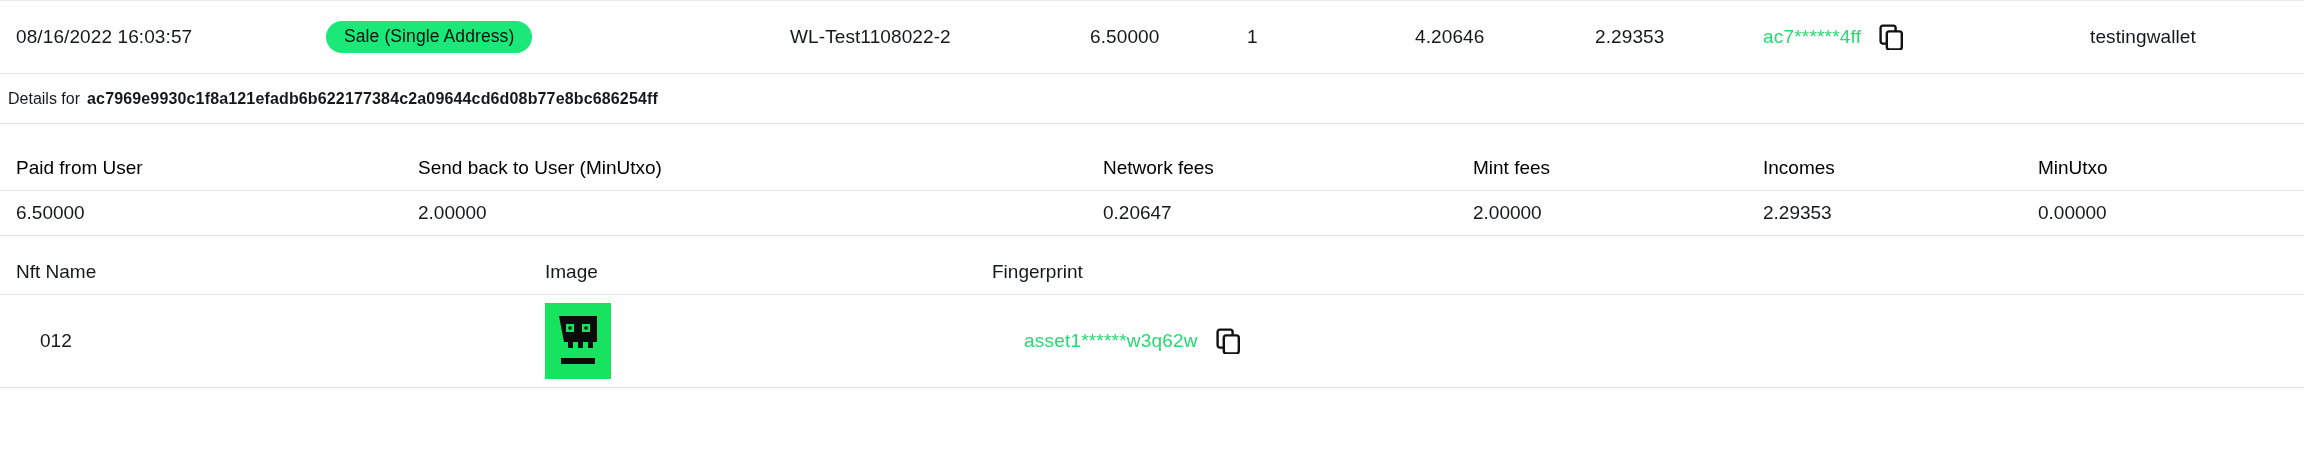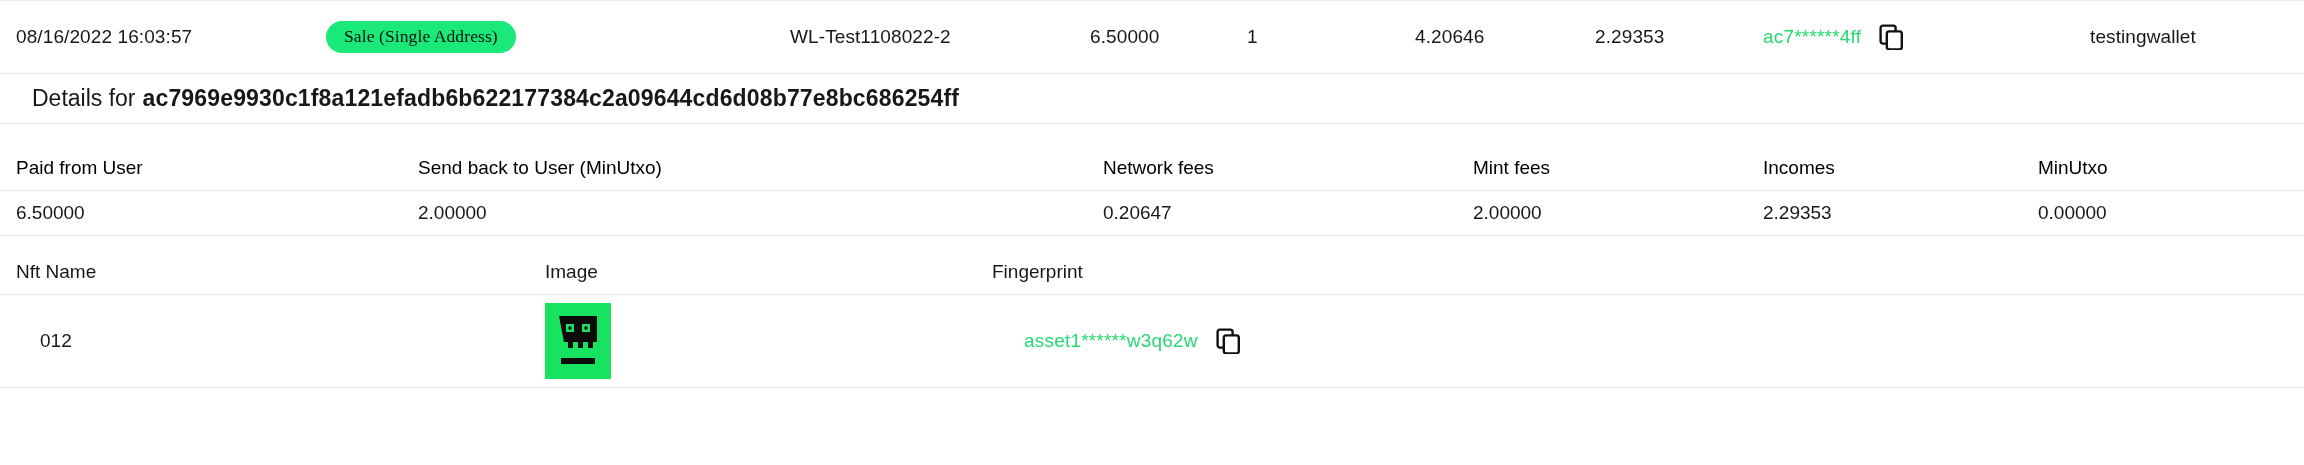--- a/index.html
+++ b/index.html
@@ -42,21 +42,21 @@
     top: 0;
     height: 72px;
     display: flex;
     align-items: center;
     font-size: 19px;
     color: #16181b;
     white-space: nowrap;
     letter-spacing: 0.1px;
   }
   .cell.date       { left: 16px; }
-  .cell.type       { left: 326px; font-family: Liberation Serif, serif; }
+  .cell.type       { left: 326px; }
   .cell.project    { left: 790px; }
   .cell.amount     { left: 1090px; }
   .cell.count      { left: 1247px; }
   .cell.incomes1   { left: 1415px; }
   .cell.incomes2   { left: 1595px; }
   .cell.address    { left: 1763px; }
   .cell.wallet     { left: 2090px; }
 
   .badge {
     background: #1ae879;
@@ -89,22 +89,22 @@
     cursor: pointer;
     flex: none;
   }
   .copy-icon svg { display: block; }
 
   
   .details-line {
     height: 49px;
     display: flex;
     align-items: center;
-    padding-left: 32px;
-    font-size: 23px;
+    padding-left: 8px;
+    font-size: 16px;
     color: #16181b;
   }
   .details-label { font-weight: 400; margin-right: 7px; }
   .details-hash  { font-weight: 700; letter-spacing: 0.15px; }
 
   
   .fee-head, .fee-body, .nft-head, .nft-body {
     position: relative;
   }
   .fee-head { height: 44px; }

